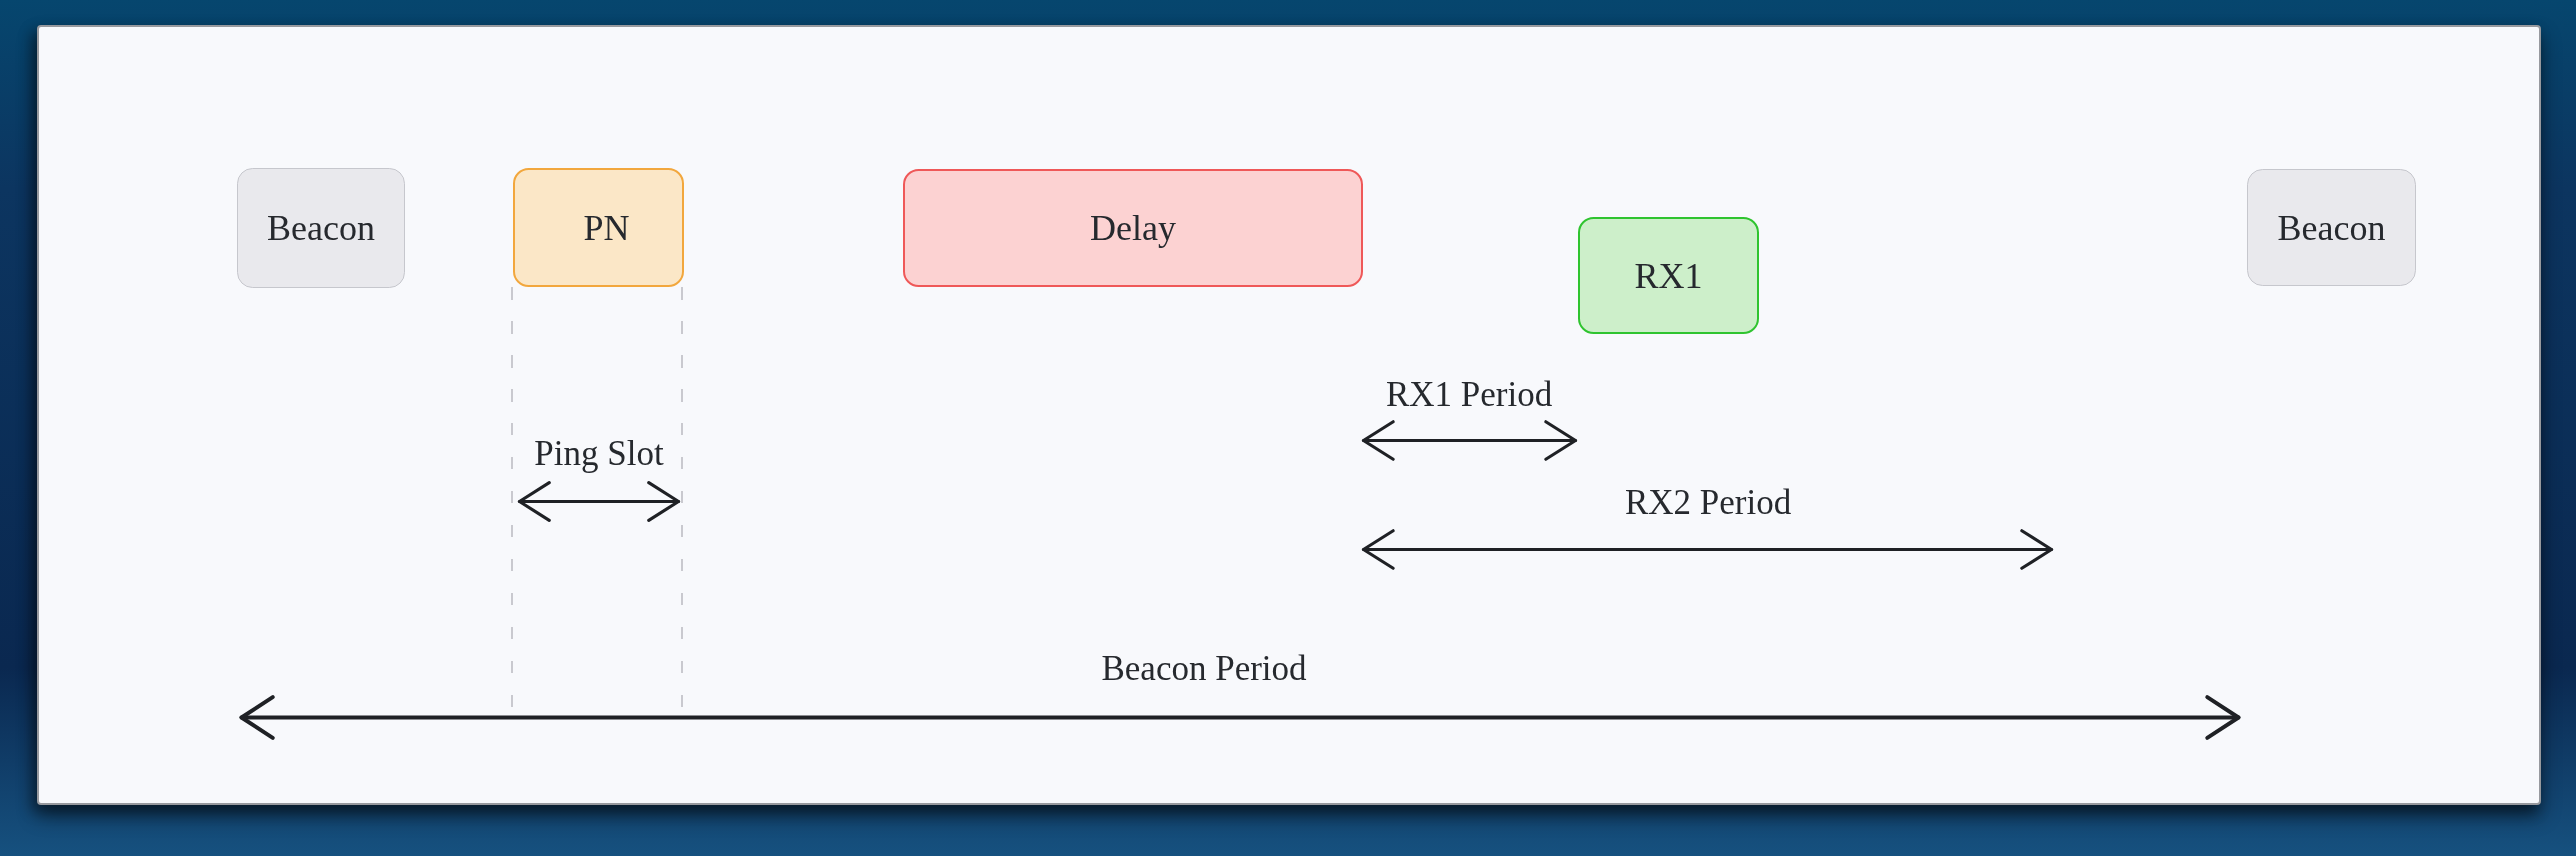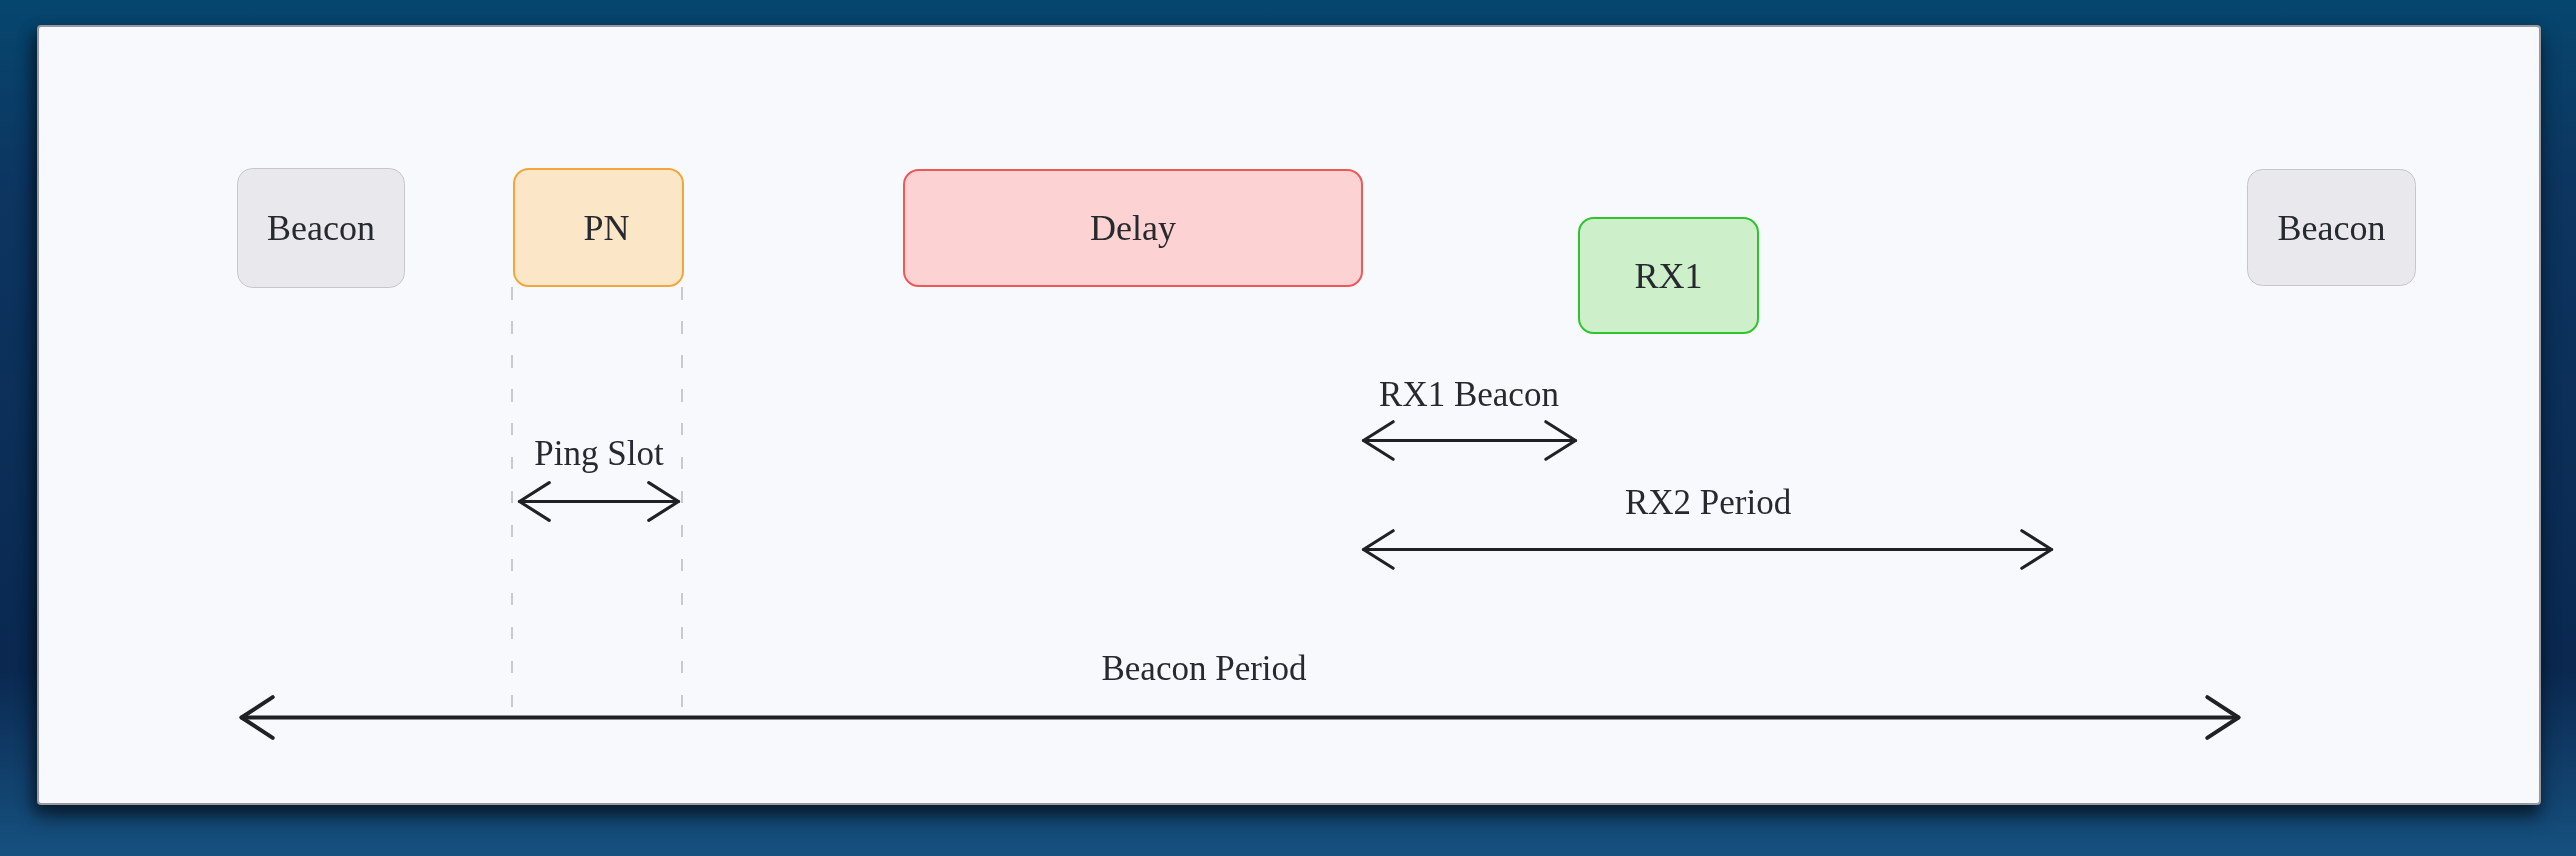--- a/index.html
+++ b/index.html
@@ -105,21 +105,21 @@
     <div class="node node-rx" id="node-rx1">RX1</div>
 
 
     <div class="node node-beacon" id="node-beacon-end">Beacon</div>
 
     <div class="guide" id="guide-ping-left"></div>
     <div class="guide" id="guide-ping-right"></div>
 
     <div class="ann" id="ann-ping-slot">Ping Slot</div>
 
-    <div class="ann" id="ann-rx1-delay">RX1 Beacon</div>
+    <div class="ann" id="ann-rx1-delay">RX1 Period</div>
 
     <div class="ann" id="ann-rx2-delay">RX2 Period</div>
 
     <div class="ann" id="ann-beacon-period">Beacon Period</div>
 
     <svg class="arrow" id="arrow-ping" width="170" height="55" viewBox="0 0 217 70">
       <line x1="7" y1="35" x2="210" y2="35" stroke-width="4"></line>
       <polyline points="45,11 7,35 45,59" stroke-width="4"></polyline>
       <polyline points="172,11 210,35 172,59" stroke-width="4"></polyline>
     </svg>

